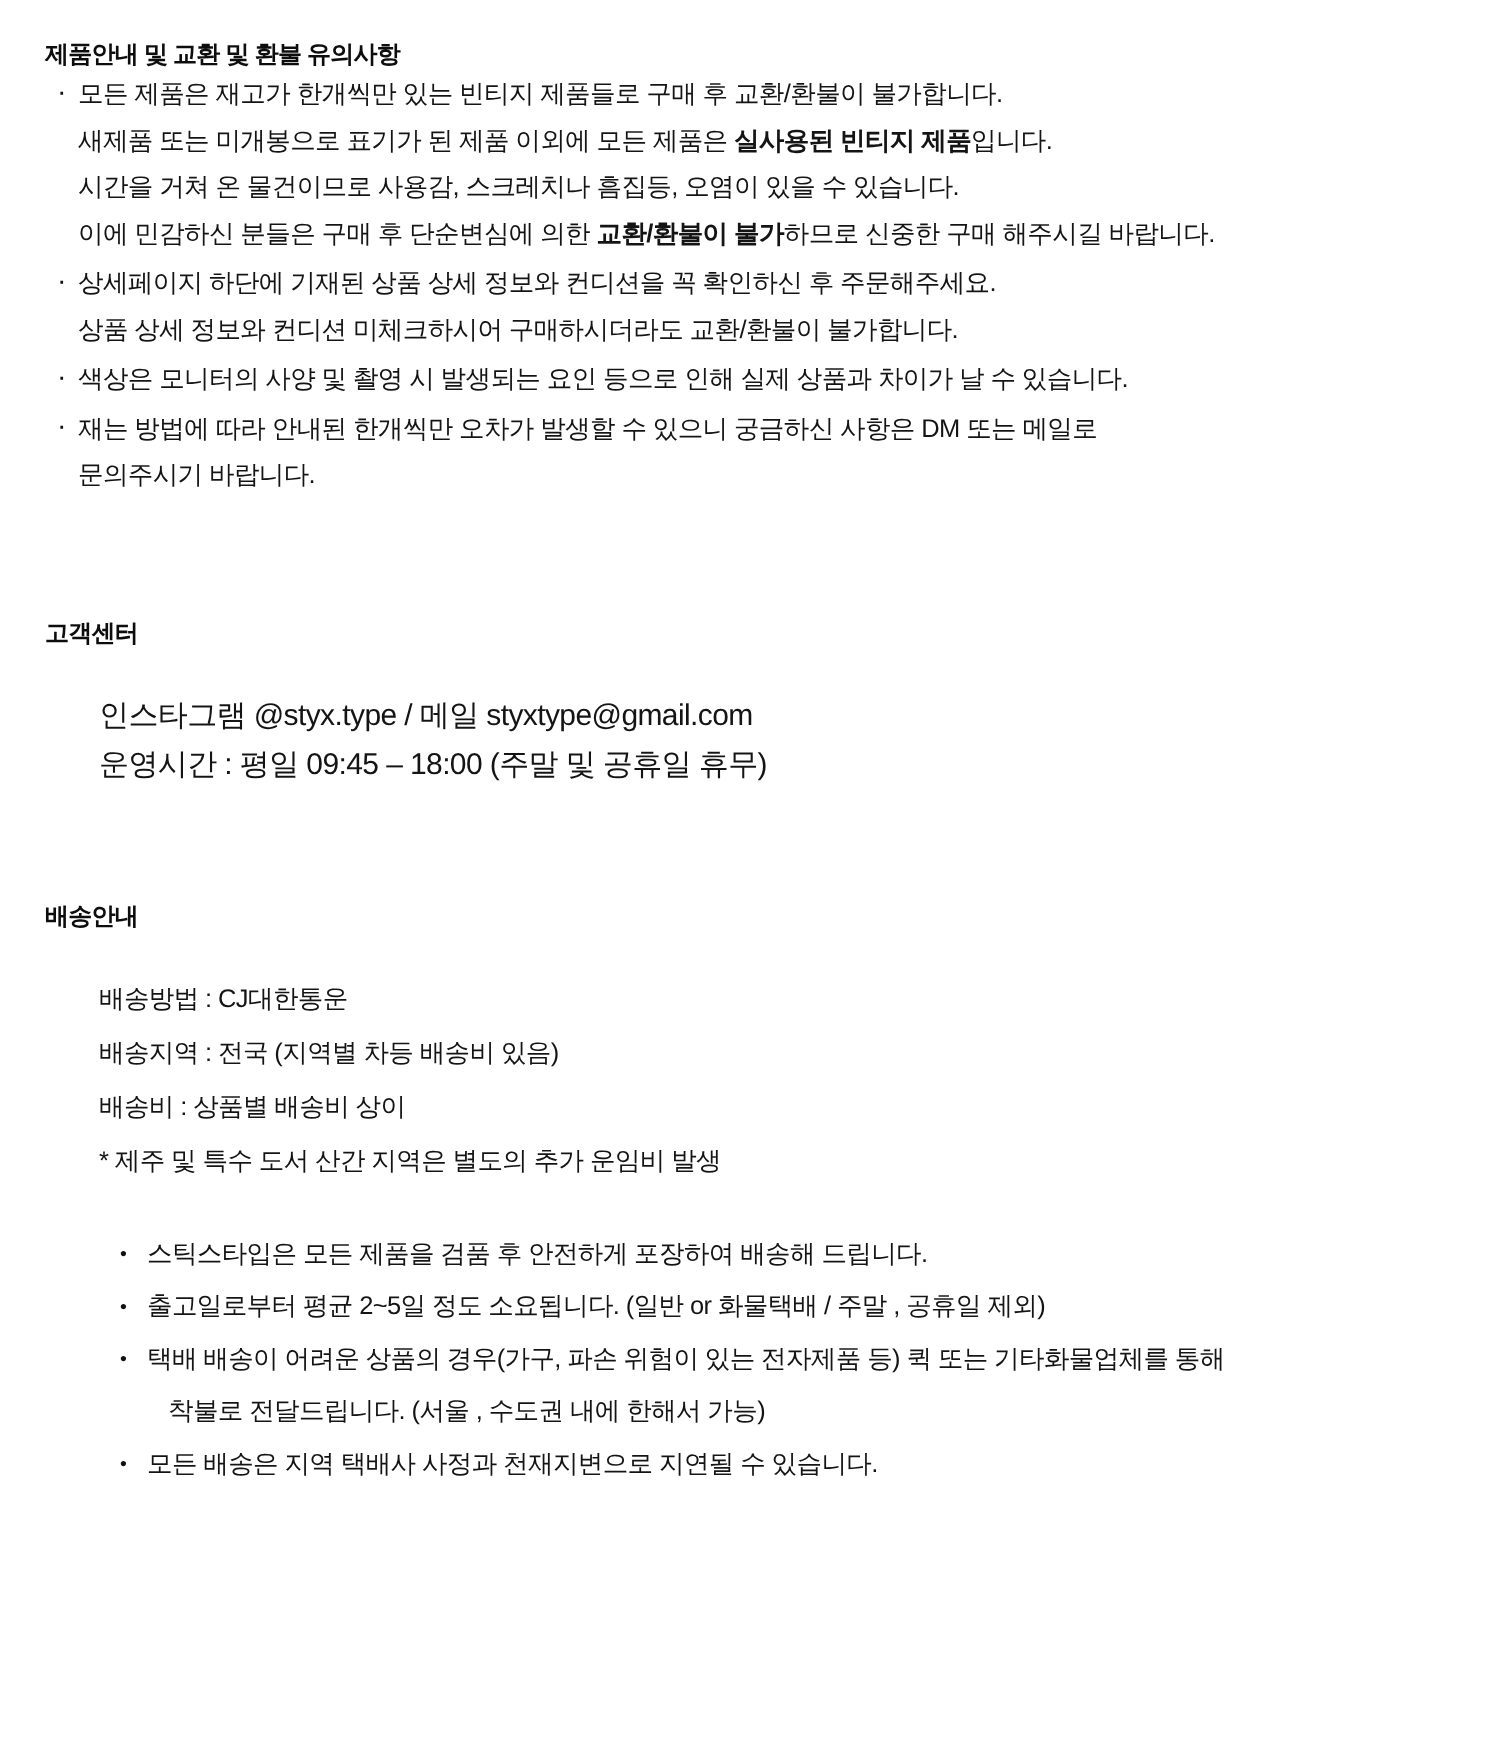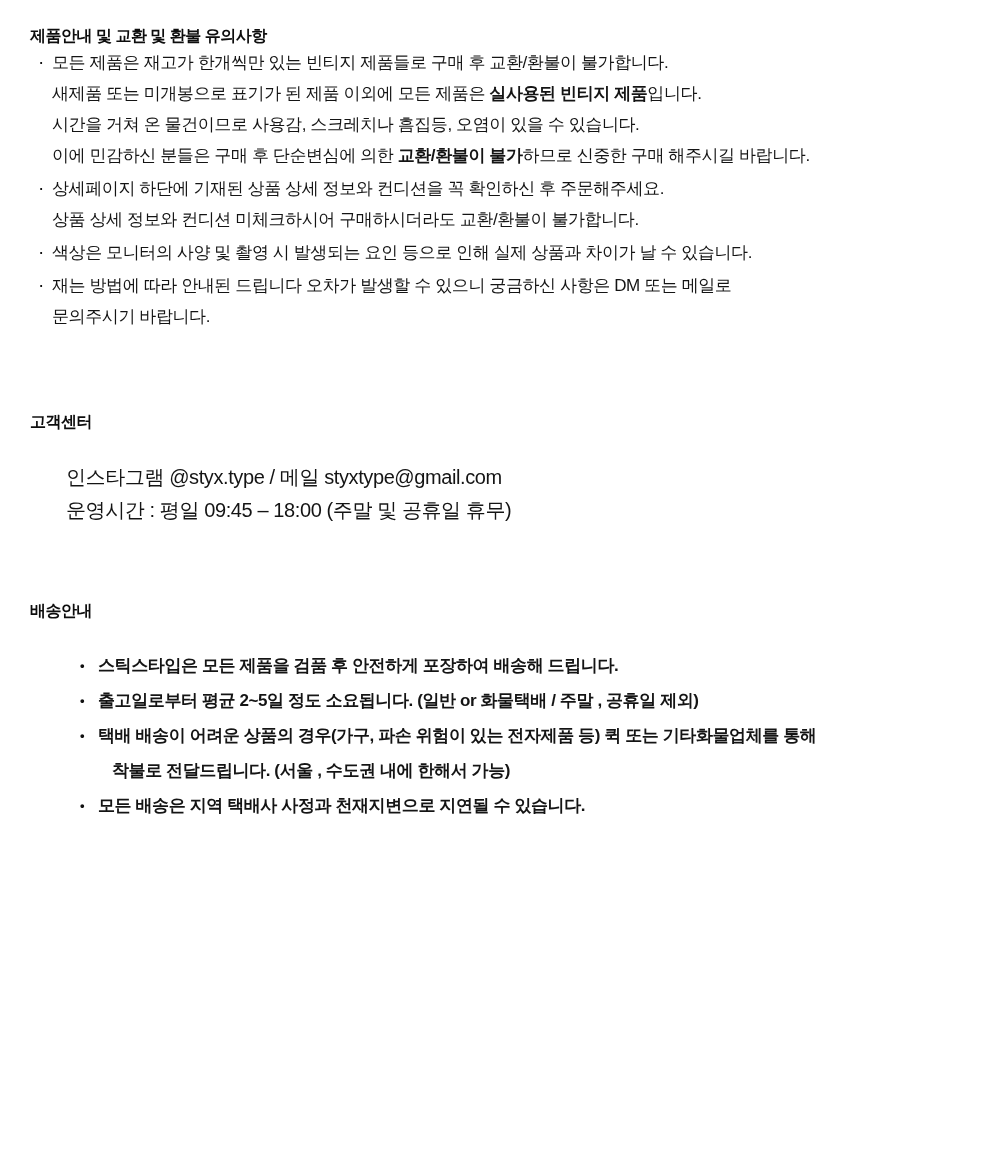--- a/index.html
+++ b/index.html
@@ -84,21 +84,20 @@
   }
   .ship-bullets {
     margin-top: 26px;
     padding-left: 48px;
     list-style: none;
   }
   .ship-bullets > li {
     position: relative;
     padding-left: 20px;
     margin-bottom: 0px;
-    font-weight: bold;
   }
   .ship-bullets > li::before {
     content: "•";
     position: absolute;
     left: 2px;
     top: 0;
     font-size: 13px;
     line-height: 35px;
     color: #111;
   }
@@ -130,21 +129,21 @@
       <li>
         <div class="line">상세페이지 하단에 기재된 상품 상세 정보와 컨디션을 꼭 확인하신 후 주문해주세요.</div>
         <div class="line cont">상품 상세 정보와 컨디션 미체크하시어 구매하시더라도 교환/환불이 불가합니다.</div>
       </li>
 
       <li>
         <div class="line">색상은 모니터의 사양 및 촬영 시 발생되는 요인 등으로 인해 실제 상품과 차이가 날 수 있습니다.</div>
       </li>
 
       <li>
-        <div class="line">재는 방법에 따라 안내된 드립니다 오차가 발생할 수 있으니 궁금하신 사항은 DM 또는 메일로</div>
+        <div class="line">재는 방법에 따라 안내된 한개씩만 오차가 발생할 수 있으니 궁금하신 사항은 DM 또는 메일로</div>
         <div class="line cont">문의주시기 바랍니다.</div>
       </li>
 
     </ul>
   </section>
 
   <div class="gap-xl"></div>
 
   <section>
     <h2 class="section-title">고객센터</h2>
@@ -152,20 +151,26 @@
       <div class="line">인스타그램 @styx.type / 메일 styxtype@gmail.com</div>
       <div class="line">운영시간 : 평일 09:45 – 18:00 (주말 및 공휴일 휴무)</div>
     </div>
   </section>
 
   <div class="gap-l"></div>
 
   <section>
     <h2 class="section-title">배송안내</h2>
 
+    <div class="ship-block">
+      <div class="line">배송방법 : CJ대한통운</div>
+      <div class="line">배송지역 : 전국 (지역별 차등 배송비 있음)</div>
+      <div class="line">배송비 : 상품별 배송비 상이</div>
+      <div class="line">* 제주 및 특수 도서 산간 지역은 별도의 추가 운임비 발생</div>
+    </div>
 
     <ul class="ship-bullets">
       <li>
         <div class="line">스틱스타입은 모든 제품을 검품 후 안전하게 포장하여 배송해 드립니다.</div>
       </li>
       <li>
         <div class="line">출고일로부터 평균 2~5일 정도 소요됩니다. (일반 or 화물택배 / 주말 , 공휴일 제외)</div>
       </li>
       <li>
         <div class="line">택배 배송이 어려운 상품의 경우(가구, 파손 위험이 있는 전자제품 등) 퀵 또는 기타화물업체를 통해</div>

